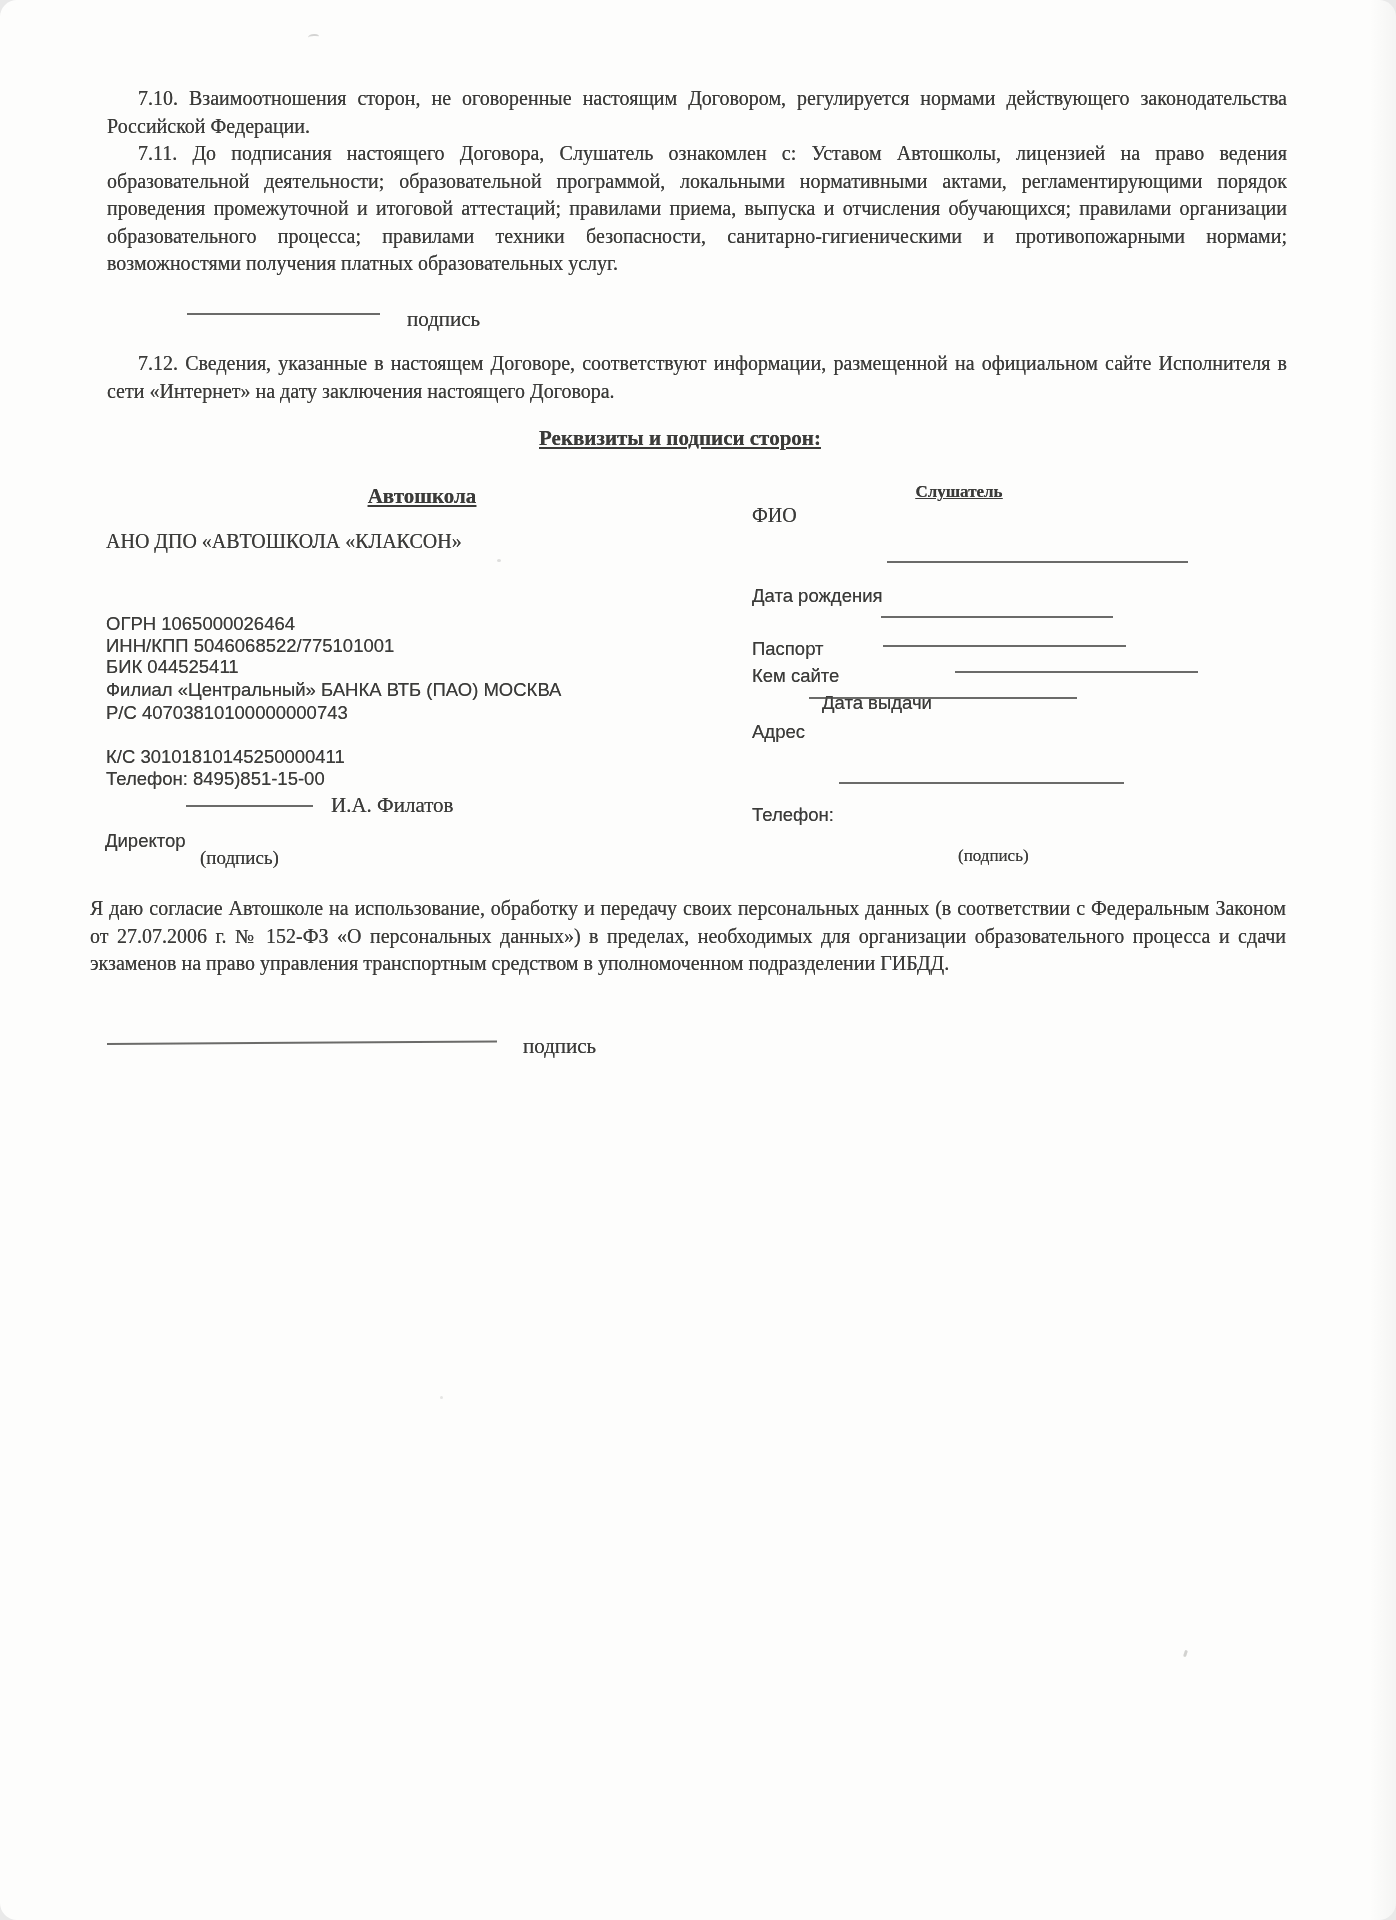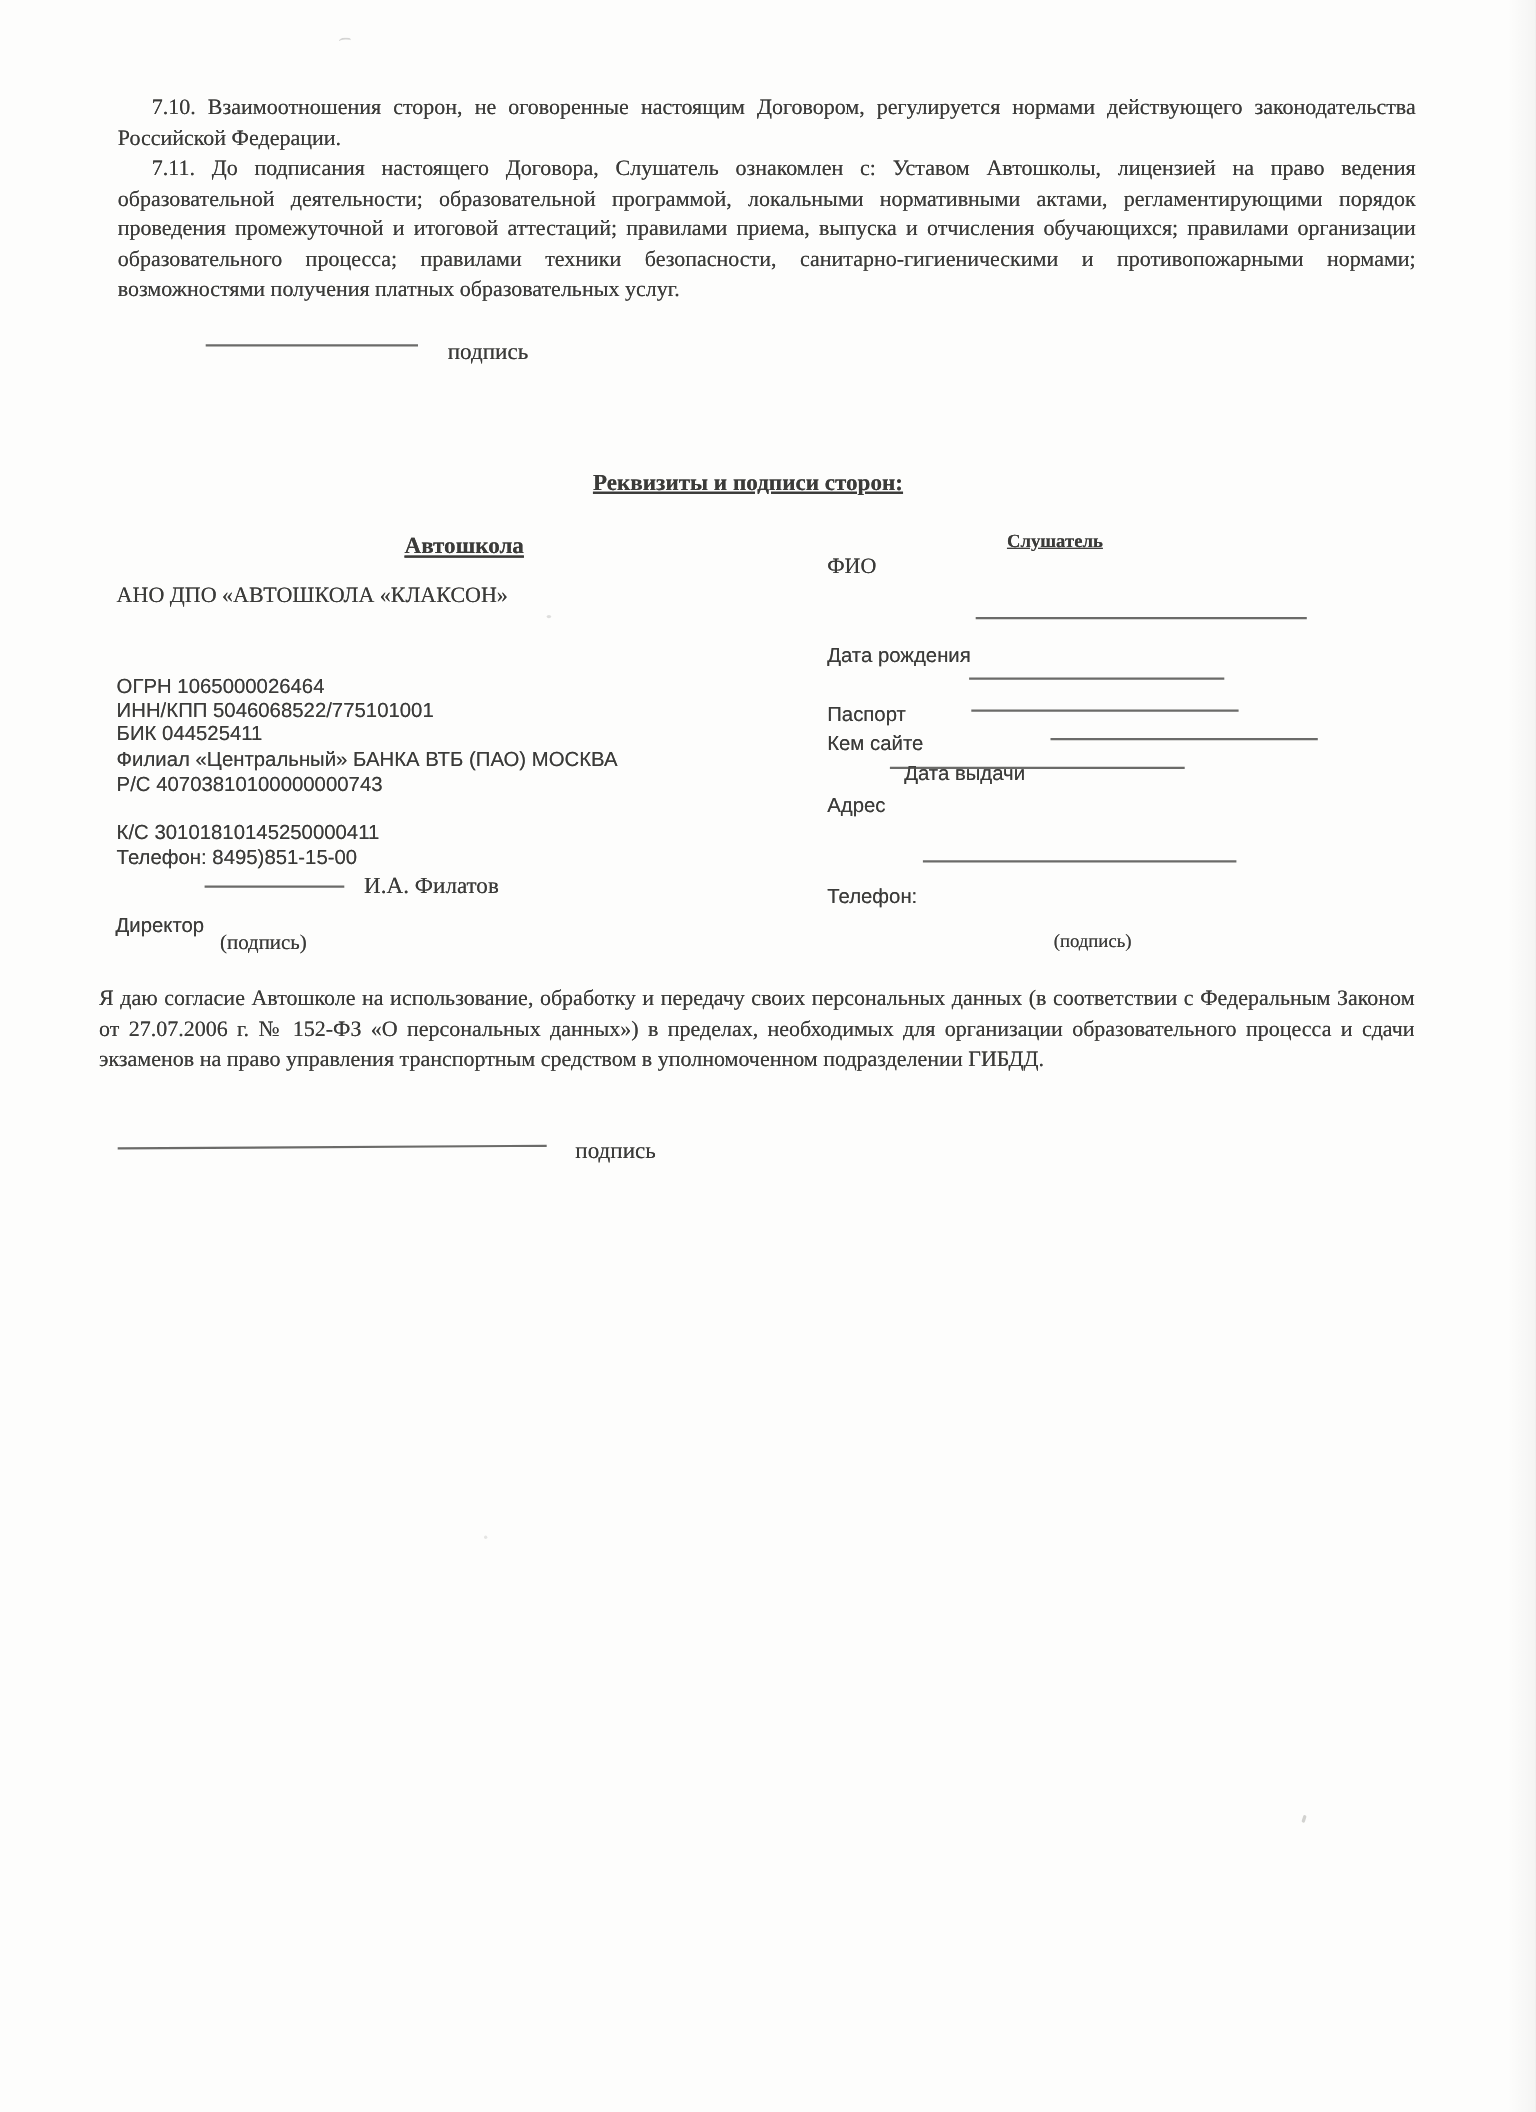--- a/index.html
+++ b/index.html
@@ -4,20 +4,21 @@
 <style>
   html,body{margin:0;padding:0;background:#e9e9e9;}
   #page{
     position:relative;
     width:1396px;height:1920px;
     margin:0 auto;
     background:#fdfdfc;
     overflow:hidden;
     font-family:"Liberation Serif", serif;
     color:#3b3b39;
+    border-radius:17px;
   }
   
   .serif{font-family:"Liberation Serif", serif;color:#3b3b39;text-shadow:0 0 .5px rgba(59,59,57,.85);}
   .sans{font-family:"Liberation Sans", sans-serif;color:#45454           3;text-shadow:0 0 .4px rgba(69,69,67,.8);}
   .abs{position:absolute;}
   .para{
     font-size:20px;line-height:27.5px;text-align:justify;
     text-indent:31px;
   }
   .noindent{text-indent:0;}
@@ -41,20 +42,21 @@
 
 <div id="page">
 
   <div class="abs serif para" style="left:107px;top:85px;width:1180px;">7.10. Взаимоотношения сторон, не оговоренные настоящим Договором, регулируется нормами действующего законодательства Российской Федерации.</div>
 
   <div class="abs serif para" style="left:107px;top:140px;width:1180px;">7.11. До подписания настоящего Договора, Слушатель ознакомлен с: Уставом Автошколы, лицензией на право ведения образовательной деятельности; образовательной программой, локальными нормативными актами, регламентирующими порядок проведения промежуточной и итоговой аттестаций; правилами приема, выпуска и отчисления обучающихся; правилами организации образовательного процесса; правилами техники безопасности, санитарно-гигиеническими и противопожарными нормами; возможностями получения платных образовательных услуг.</div>
 
   <div class="uline" style="left:187px;top:313px;width:193px;"></div>
   <div class="label-serif serif" style="left:407px;top:307px;font-size:21px;">подпись</div>
 
+  <div class="abs serif para" style="left:107px;top:350px;width:1180px;">7.12. Сведения, указанные в настоящем Договоре, соответствуют информации, размещенной на официальном сайте Исполнителя в сети «Интернет» на дату заключения настоящего Договора.</div>
 
   <div class="abs serif b center" style="left:107px;top:426px;width:1146px;font-size:21px;">Реквизиты и подписи сторон:</div>
 
   <div class="abs serif b center" style="left:352px;top:484px;width:140px;font-size:21px;">Автошкола</div>
   <div class="abs serif b center" style="left:894px;top:482px;width:130px;font-size:17px;">Слушатель</div>
 
   <div class="label-serif serif" style="left:752px;top:504px;">ФИО</div>
 
   <div class="label-serif serif" style="left:106px;top:530px;">АНО ДПО «АВТОШКОЛА «КЛАКСОН»</div>
 

